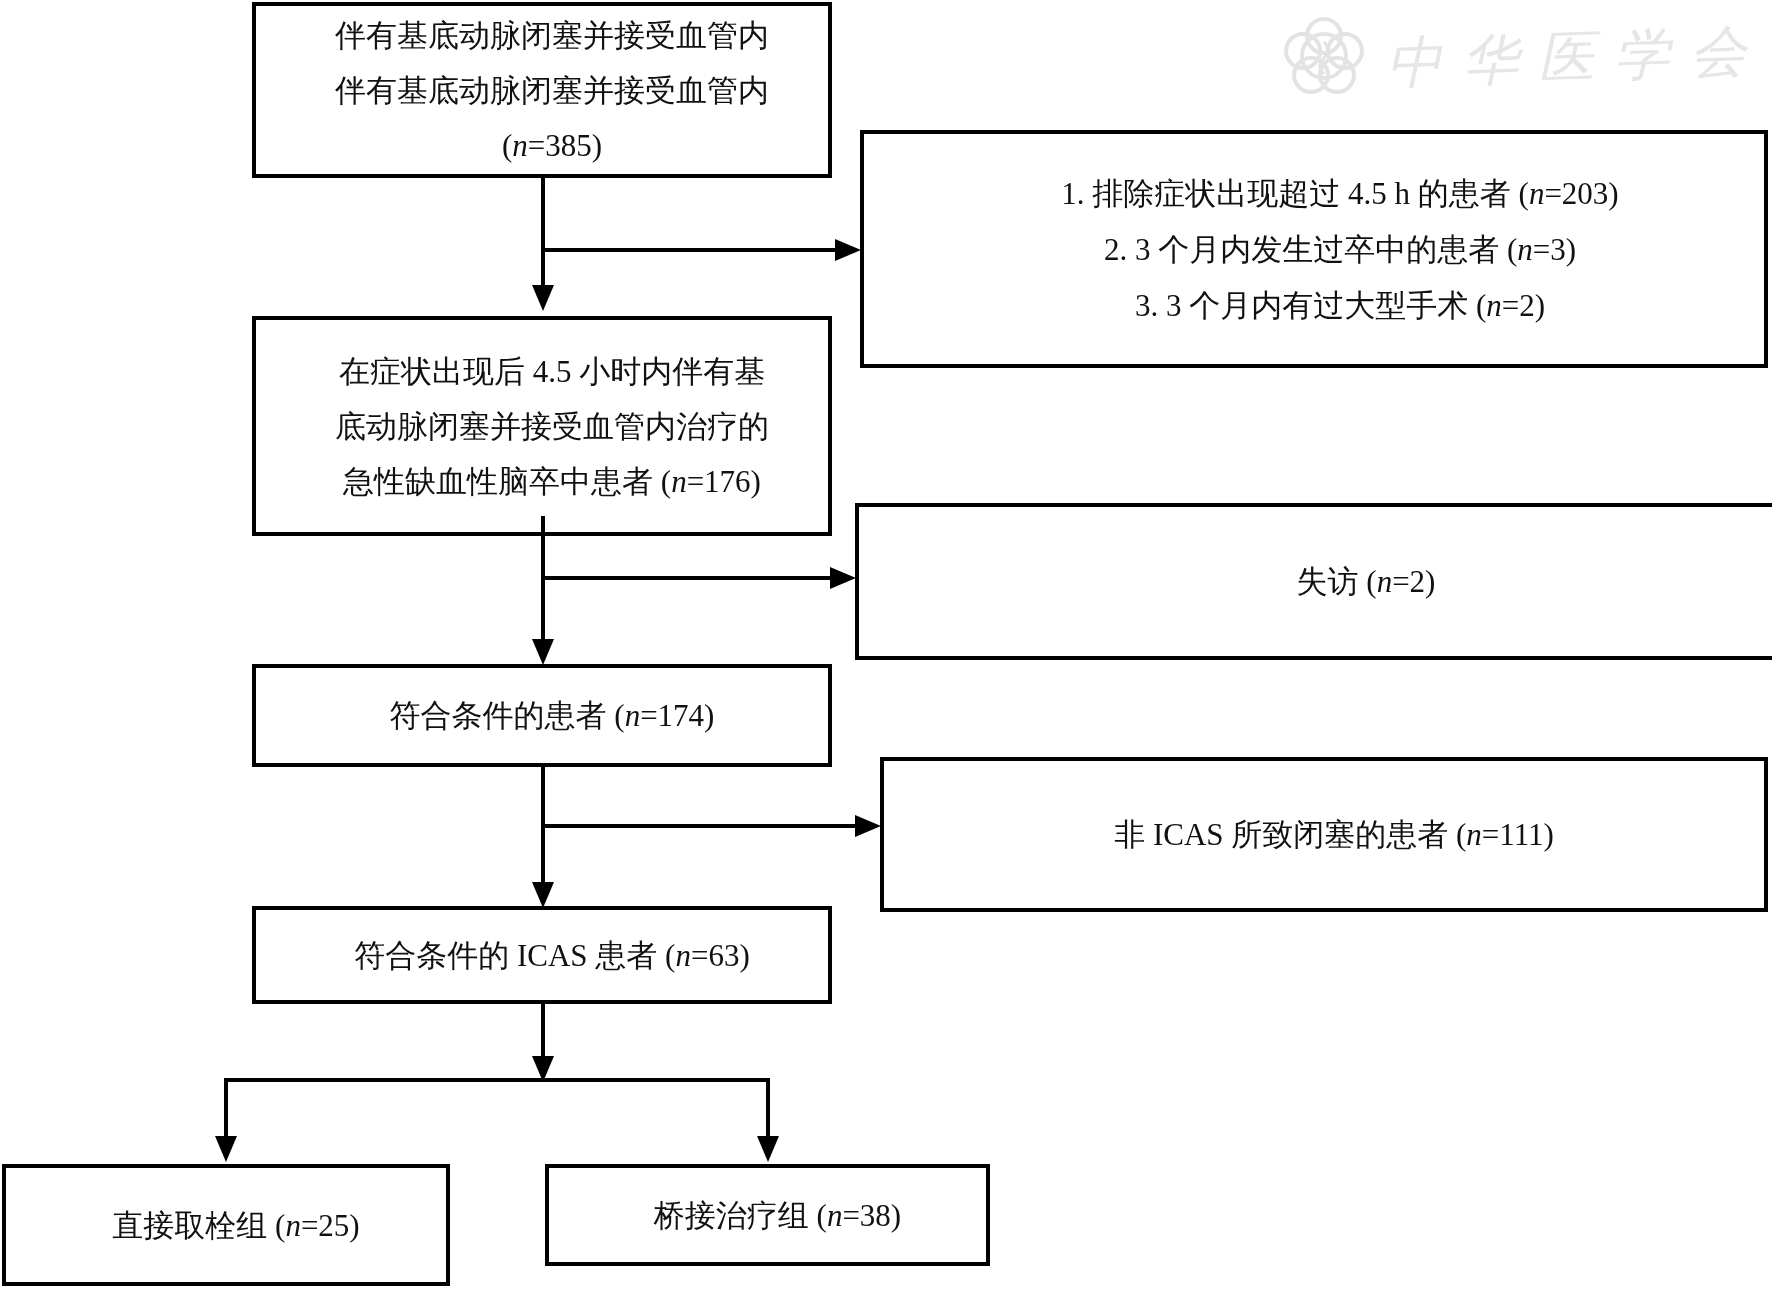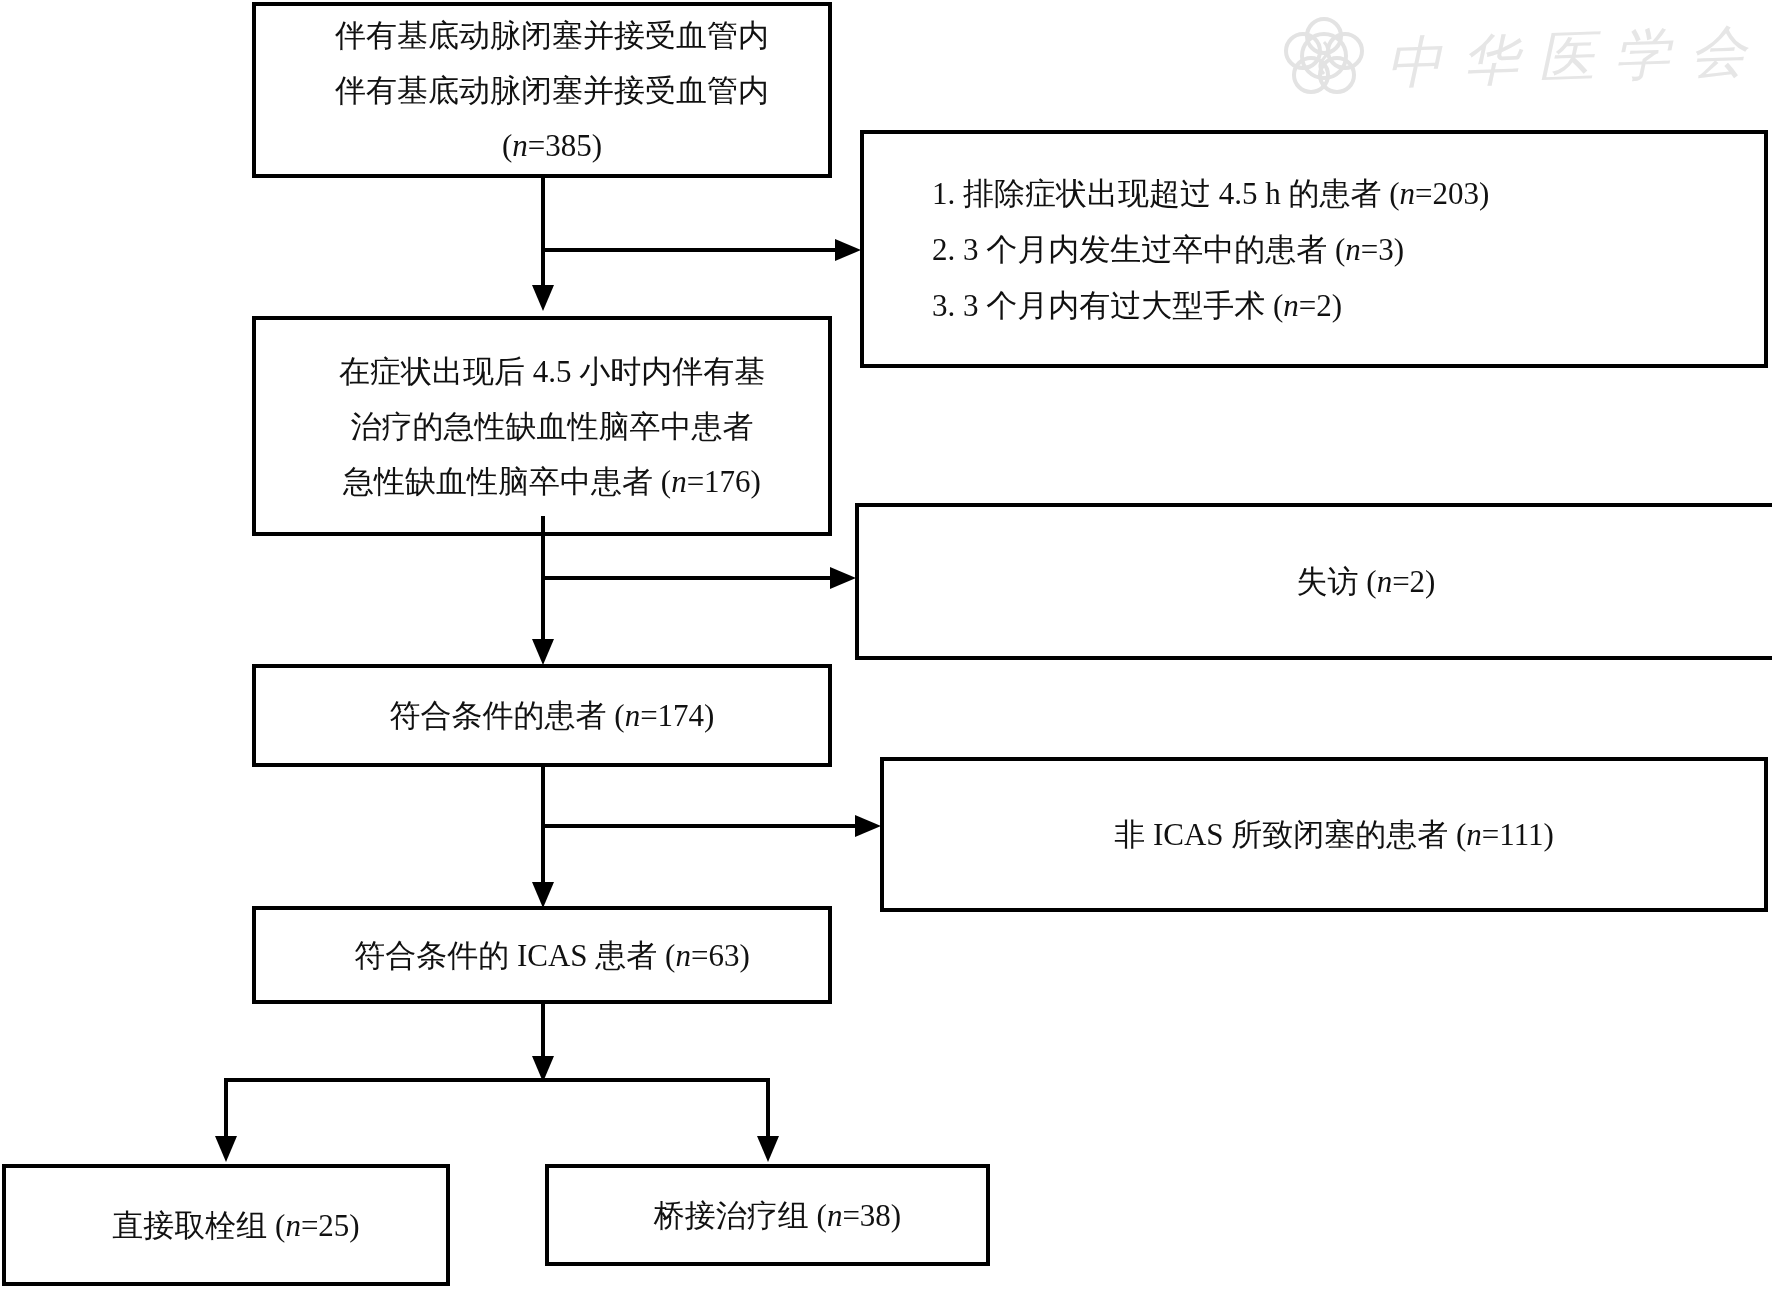--- a/index.html
+++ b/index.html
@@ -6,21 +6,21 @@
   .canvas{
     position:relative;width:1772px;height:1290px;background:#ffffff;overflow:hidden;
     font-family:"Liberation Serif","DejaVu Serif",serif;color:#111111;
   }
   .box{
     position:absolute;border:4px solid #000;box-sizing:border-box;background:#fff;
     display:flex;flex-direction:column;justify-content:center;align-items:center;
     text-align:left;font-size:31px;line-height:55px;white-space:nowrap;padding-left:20px;
   }
   .box--list{
-    align-items:flex-start;text-align:left;line-height:56px;
+    align-items:center;text-align:left;line-height:56px;
     padding:2px 16px 0 68px;justify-content:center;
   }
   .vline{position:absolute;width:4px;background:#000;}
   .hline{position:absolute;height:4px;background:#000;}
   .arrow-down{
     position:absolute;width:0;height:0;
     border-left:11px solid transparent;border-right:11px solid transparent;
     border-top:26px solid #000;
   }
   .arrow-right{
@@ -66,21 +66,21 @@
   </div>
 
   <div class="box box--list" style="left:860px;top:130px;width:908px;height:238px;">
     <div>1. 排除症状出现超过 4.5 h 的患者 (<i class="vn">n</i>=203)</div>
     <div>2. 3 个月内发生过卒中的患者 (<i class="vn">n</i>=3)</div>
     <div>3. 3 个月内有过大型手术 (<i class="vn">n</i>=2)</div>
   </div>
 
   <div class="box" style="left:252px;top:316px;width:580px;height:220px;">
     <div>在症状出现后 4.5 小时内伴有基</div>
-    <div>治疗的急性缺血性脑卒中患者</div>
+    <div>底动脉闭塞并接受血管内治疗的</div>
     <div>急性缺血性脑卒中患者 (<i class="vn">n</i>=176)</div>
   </div>
 
   <div class="box" style="left:855px;top:503px;width:1002px;height:157px;">
     <div>失访 (<i class="vn">n</i>=2)</div>
   </div>
 
   <div class="box" style="left:252px;top:664px;width:580px;height:103px;">
     <div>符合条件的患者 (<i class="vn">n</i>=174)</div>
   </div>

